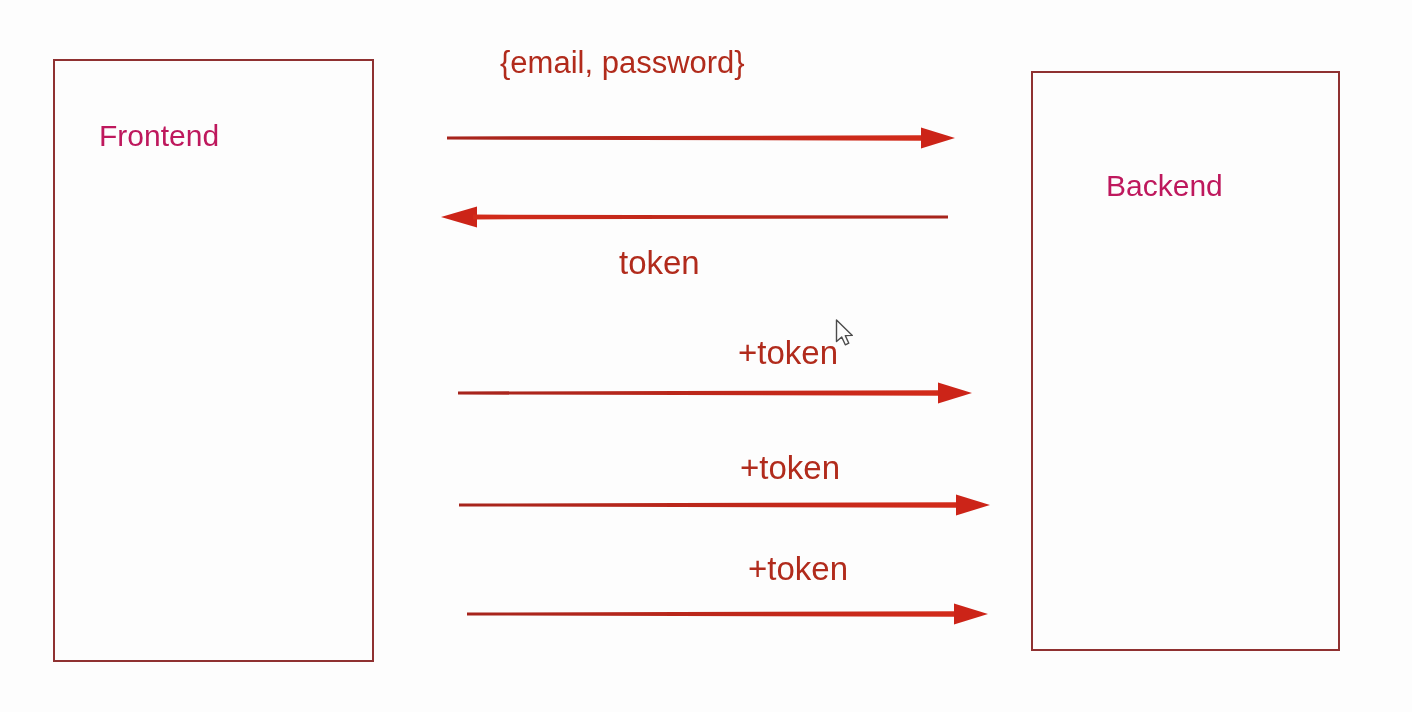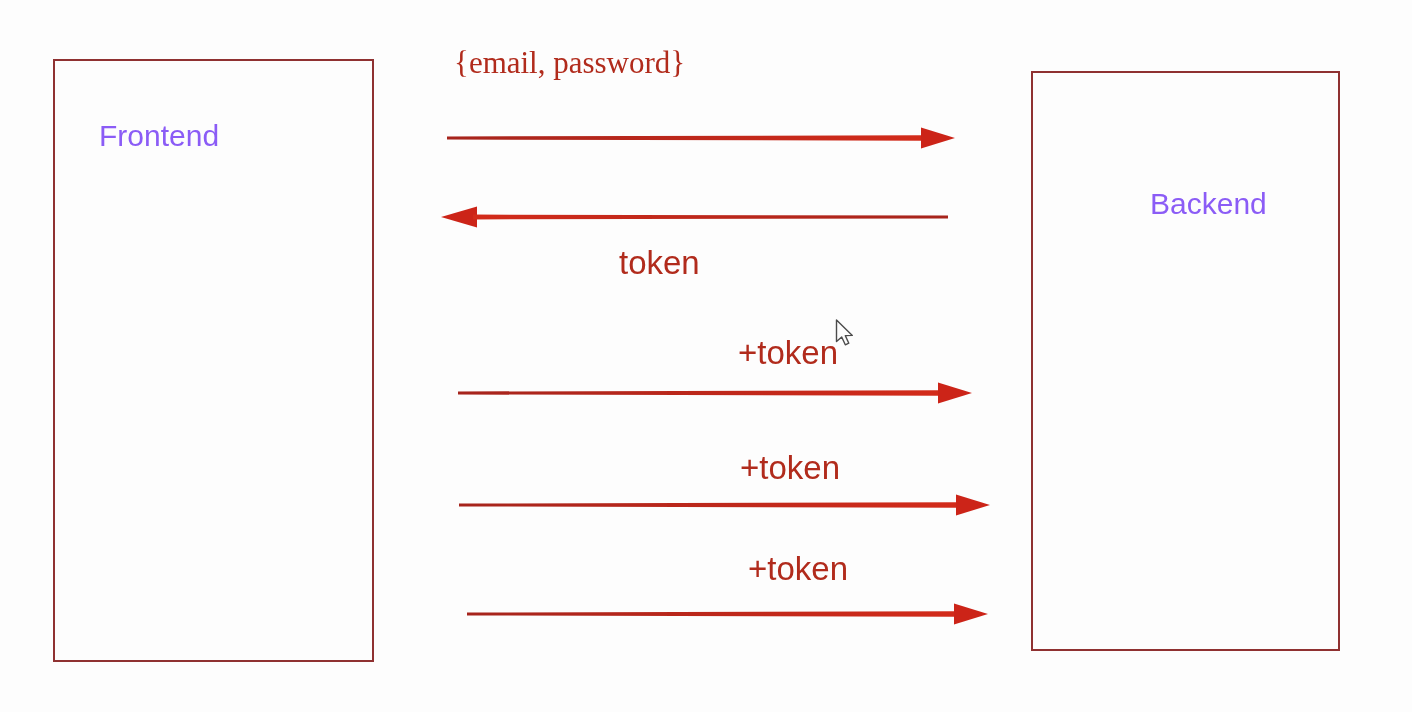--- a/index.html
+++ b/index.html
@@ -24,35 +24,35 @@
   .node-box.frontend {
     left: 53px; top: 59px;
     width: 321px; height: 603px;
   }
   .node-box.backend {
     left: 1031px; top: 71px;
     width: 309px; height: 580px;
   }
   .node-label {
     position: absolute;
-    color: #8b5cf6;
+    color: #be185d;
     font-size: 30px;
     line-height: 36px;
     white-space: nowrap;
   }
   .node-label.frontend { left: 99px; top: 118px; }
-  .node-label.backend  { left: 1106px; top: 186px; margin-left: 44px; }
+  .node-label.backend  { left: 1106px; top: 168px; }
   .msg-label {
     position: absolute;
     color: #b12b1c;
     font-size: 33px;
     line-height: 36px;
     white-space: nowrap;
   }
-  .msg-label.m1 { left: 454px; top: 45px; font-size: 31px; font-family: Liberation Serif, serif; }
+  .msg-label.m1 { left: 500px; top: 45px; font-size: 31px; }
   .msg-label.m2 { left: 619px; top: 245px; }
   .msg-label.m3 { left: 738px; top: 335px; }
   .msg-label.m4 { left: 740px; top: 450px; }
   .msg-label.m5 { left: 748px; top: 551px; }
   svg.arrow { position: absolute; display: block; }
   svg.cursor { position: absolute; left: 835px; top: 319px; }
 </style>
 </head>
 <body>
 

